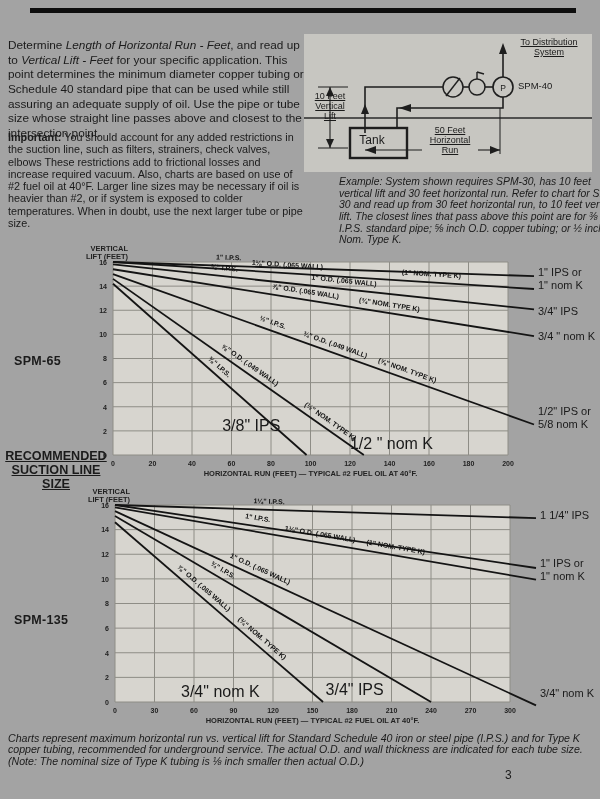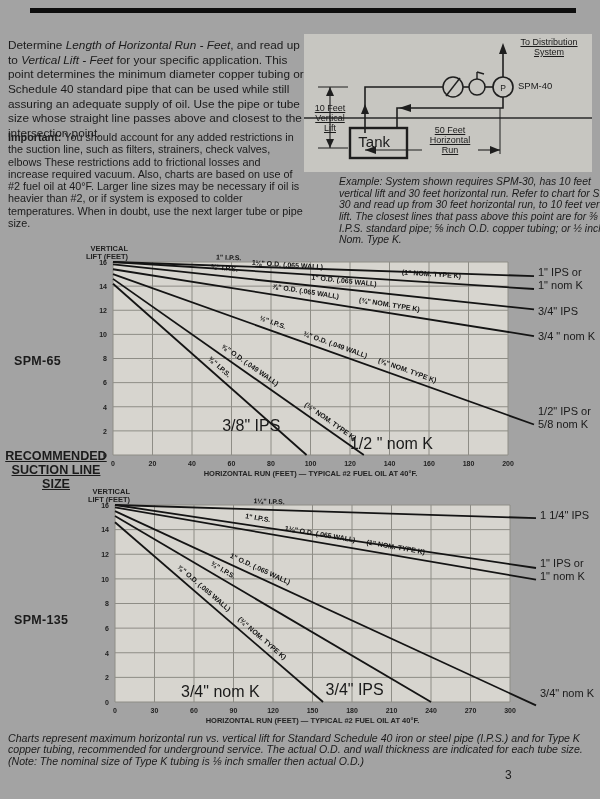--- a/index.html
+++ b/index.html
@@ -73,22 +73,22 @@
 
       <line x1="196" y1="74" x2="196" y2="120" stroke="#1e1e1e" stroke-width="1"></line>
       <line x1="61" y1="116" x2="118" y2="116" stroke="#1e1e1e" stroke-width="1.1"></line>
       <line x1="174" y1="116" x2="196" y2="116" stroke="#1e1e1e" stroke-width="1.1"></line>
       <polygon points="72,112 72,120 61,116" fill="#1e1e1e"></polygon>
       <polygon points="186,112 186,120 196,116" fill="#1e1e1e"></polygon>
     </svg>
     <div class="diag-label prelines" style="left:203px;top:4px;width:84px;">To Distribution
 System</div>
     <div class="diag-label" style="left:214px;top:47px;width:50px;text-align:left;font-size:9.5px;">SPM-40</div>
-    <div class="diag-label" style="left:50px;top:100px;width:36px;text-align:right;font-size:15px;">Tank</div>
-    <div class="diag-label prelines" style="left:0px;top:58px;width:52px;margin-top:12px;">10 Feet
+    <div class="diag-label" style="left:50px;top:100px;width:36px;text-align:center;font-size:12px;">Tank</div>
+    <div class="diag-label prelines" style="left:0px;top:58px;width:52px;">10 Feet
 Vertical
 Lift</div>
     <div class="diag-label prelines" style="left:114px;top:92px;width:64px;">50 Feet
 Horizontal
 Run</div>
   </div>
 
   <div id="example" class="abs">Example: System shown requires SPM-30, has 10 feet vertical lift and 30 feet horizontal run. Refer to chart for SPM-30 and read up from 30 feet horizontal run, to 10 feet vertical lift. The closest lines that pass above this point are for ⅜ inch I.P.S. standard pipe; ⅝ inch O.D. copper tubing; or ½ inch Nom. Type K.</div>
 
   <div id="spm65" class="abs spm-label">SPM-65</div>

